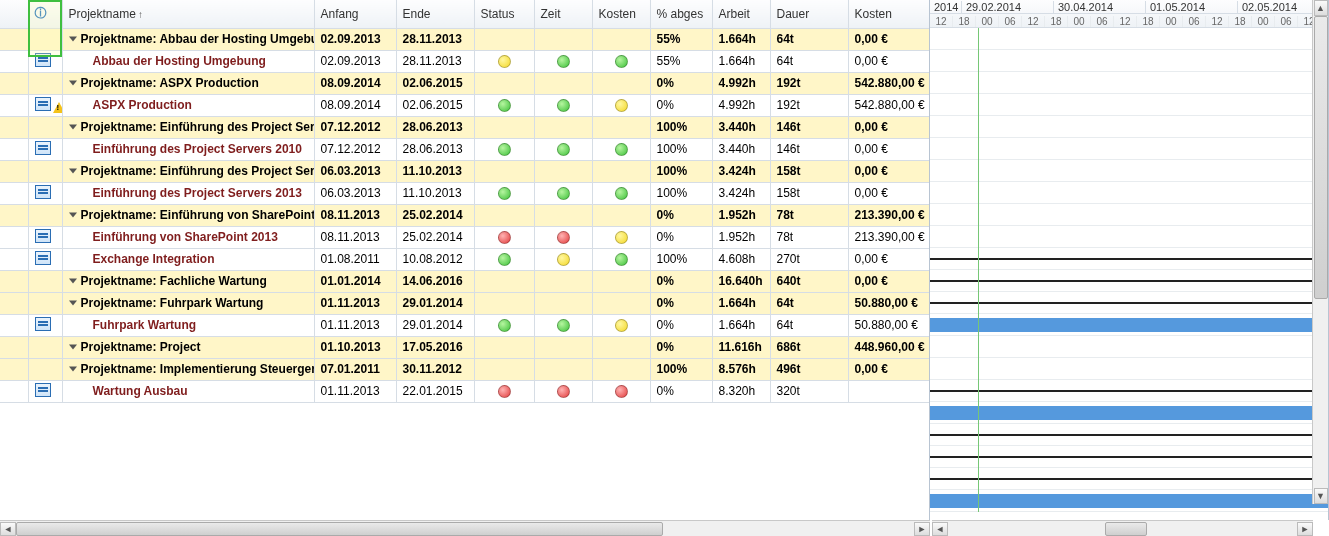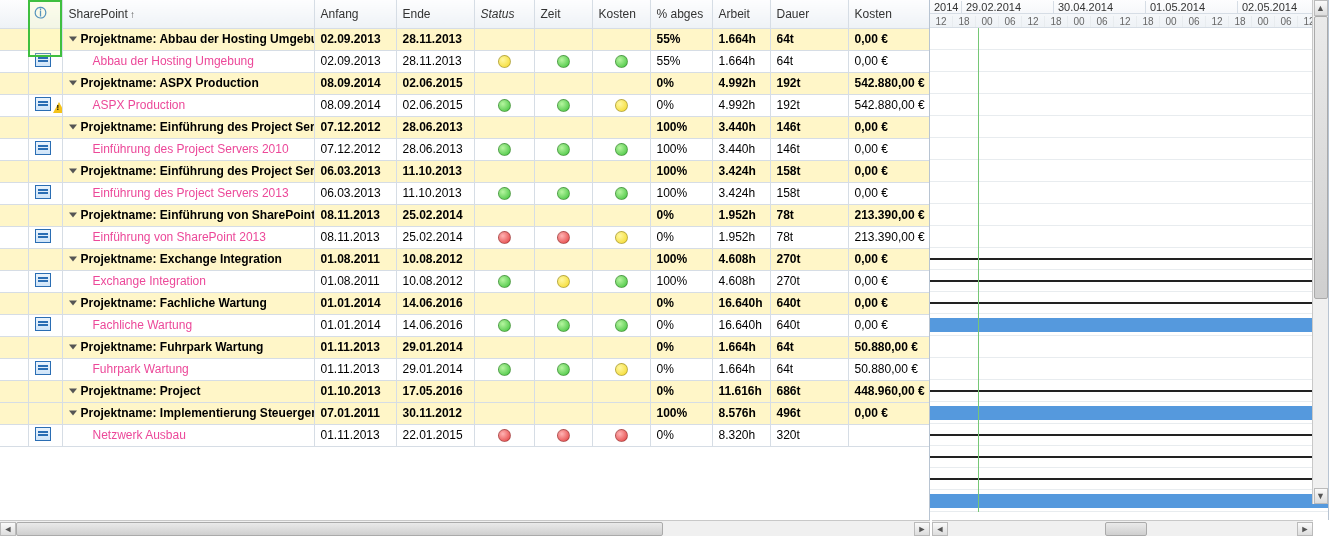--- a/index.html
+++ b/index.html
@@ -53,21 +53,21 @@
     font-weight: normal;
     color: #333;
     height: 28px;
     position: relative;
   }
   .col-icon1 { width: 28px; }
   .col-icon2 { width: 34px; }
   .col-name  { width: 252px; }
   .col-start { width: 82px; }
   .col-end   { width: 78px; }
-  .col-status{ width: 60px; text-align:center;font-style:italic; }
+  .col-status{ width: 60px; text-align:center; }
   .col-zeit  { width: 58px; text-align:center; }
   .col-kost1 { width: 58px; text-align:center; }
   .col-pct   { width: 62px; }
   .col-arbeit{ width: 58px; }
   .col-dauer { width: 78px; }
   .col-kost2 { width: 100px; }
 
   .grid th.col-status, .grid th.col-zeit, .grid th.col-kost1 { text-align:left; }
   .grid td.col-status, .grid td.col-zeit, .grid td.col-kost1 { text-align:center; }
 
@@ -82,21 +82,21 @@
     position: absolute;
     left: 6px; top: 50%;
     transform: translateY(-50%);
     width: 0; height: 0;
     border-left: 4px solid transparent;
     border-right: 4px solid transparent;
     border-top: 5px solid #555;
   }
 
   .task-row .col-name { padding-left: 30px; }
-  .task-row .col-name a { color: #ec4899; text-decoration: none; }
+  .task-row .col-name a { color: #7f1d1d; text-decoration: none; font-weight: bold; }
 
   .dot {
     display: inline-block;
     width: 13px; height: 13px;
     border-radius: 50%;
     border: 1px solid rgba(0,0,0,0.25);
     vertical-align: middle;
   }
   .dot.green  { background: radial-gradient(circle at 35% 35%, #b6f5a0, #3ec139); }
   .dot.yellow { background: radial-gradient(circle at 35% 35%, #fff7a0, #f4d827); }
@@ -240,21 +240,21 @@
 
 <div class="main-split">
   <div class="left-pane">
     <div class="sel-box"></div>
     <table class="grid">
       <thead>
         <tr>
           <th class="col-icon1"></th>
           <th class="col-icon2"><span style="color:#1e70bf;font-weight:bold;">ⓘ</span></th>
           <th class="col-name">
-            <span class="header-label">SharePoint</span><span class="sort-arrow">↑</span>
+            <span class="header-label">Projektname</span><span class="sort-arrow">↑</span>
           </th>
           <th class="col-start"><span>Anfang</span></th>
           <th class="col-end"><span>Ende</span></th>
           <th class="col-status"><span>Status</span></th>
           <th class="col-zeit"><span>Zeit</span></th>
           <th class="col-kost1"><span>Kosten</span></th>
           <th class="col-pct"><span>% abges</span></th>
           <th class="col-arbeit"><span>Arbeit</span></th>
           <th class="col-dauer"><span>Dauer</span></th>
           <th class="col-kost2"><span>Kosten</span></th>
@@ -394,34 +394,20 @@
             <td class="col-start">08.11.2013</td>
             <td class="col-end">25.02.2014</td>
             <td class="col-status"><span class="dot red"></span></td>
             <td class="col-zeit"><span class="dot red"></span></td>
             <td class="col-kost1"><span class="dot yellow"></span></td>
             <td class="col-pct">0%</td>
             <td class="col-arbeit">1.952h</td>
             <td class="col-dauer">78t</td>
             <td class="col-kost2">213.390,00 €</td>
           </tr>
-          <tr class="group-row">
-            <td class="col-icon1"></td>
-            <td class="col-icon2"></td>
-            <td class="col-name">Projektname: Exchange Integration</td>
-            <td class="col-start">01.08.2011</td>
-            <td class="col-end">10.08.2012</td>
-            <td class="col-status"></td>
-            <td class="col-zeit"></td>
-            <td class="col-kost1"></td>
-            <td class="col-pct">100%</td>
-            <td class="col-arbeit">4.608h</td>
-            <td class="col-dauer">270t</td>
-            <td class="col-kost2">0,00 €</td>
-          </tr>
           <tr class="task-row">
             <td class="col-icon1"></td>
             <td class="col-icon2"><span class="plan-icon"></span></td>
             <td class="col-name"><a href="#">Exchange Integration</a></td>
             <td class="col-start">01.08.2011</td>
             <td class="col-end">10.08.2012</td>
             <td class="col-status"><span class="dot green"></span></td>
             <td class="col-zeit"><span class="dot yellow"></span></td>
             <td class="col-kost1"><span class="dot green"></span></td>
             <td class="col-pct">100%</td>
@@ -436,34 +422,20 @@
             <td class="col-start">01.01.2014</td>
             <td class="col-end">14.06.2016</td>
             <td class="col-status"></td>
             <td class="col-zeit"></td>
             <td class="col-kost1"></td>
             <td class="col-pct">0%</td>
             <td class="col-arbeit">16.640h</td>
             <td class="col-dauer">640t</td>
             <td class="col-kost2">0,00 €</td>
           </tr>
-          <tr class="task-row">
-            <td class="col-icon1"></td>
-            <td class="col-icon2"><span class="plan-icon"></span></td>
-            <td class="col-name"><a href="#">Fachliche Wartung</a></td>
-            <td class="col-start">01.01.2014</td>
-            <td class="col-end">14.06.2016</td>
-            <td class="col-status"><span class="dot green"></span></td>
-            <td class="col-zeit"><span class="dot green"></span></td>
-            <td class="col-kost1"><span class="dot green"></span></td>
-            <td class="col-pct">0%</td>
-            <td class="col-arbeit">16.640h</td>
-            <td class="col-dauer">640t</td>
-            <td class="col-kost2">0,00 €</td>
-          </tr>
           <tr class="group-row">
             <td class="col-icon1"></td>
             <td class="col-icon2"></td>
             <td class="col-name">Projektname: Fuhrpark Wartung</td>
             <td class="col-start">01.11.2013</td>
             <td class="col-end">29.01.2014</td>
             <td class="col-status"></td>
             <td class="col-zeit"></td>
             <td class="col-kost1"></td>
             <td class="col-pct">0%</td>
@@ -509,21 +481,21 @@
             <td class="col-zeit"></td>
             <td class="col-kost1"></td>
             <td class="col-pct">100%</td>
             <td class="col-arbeit">8.576h</td>
             <td class="col-dauer">496t</td>
             <td class="col-kost2">0,00 €</td>
           </tr>
           <tr class="task-row">
             <td class="col-icon1"></td>
             <td class="col-icon2"><span class="plan-icon"></span></td>
-            <td class="col-name"><a href="#">Netzwerk Ausbau</a></td>
+            <td class="col-name"><a href="#">Wartung Ausbau</a></td>
             <td class="col-start">01.11.2013</td>
             <td class="col-end">22.01.2015</td>
             <td class="col-status"><span class="dot red"></span></td>
             <td class="col-zeit"><span class="dot red"></span></td>
             <td class="col-kost1"><span class="dot red"></span></td>
             <td class="col-pct">0%</td>
             <td class="col-arbeit">8.320h</td>
             <td class="col-dauer">320t</td>
             <td class="col-kost2"></td>
           </tr>

